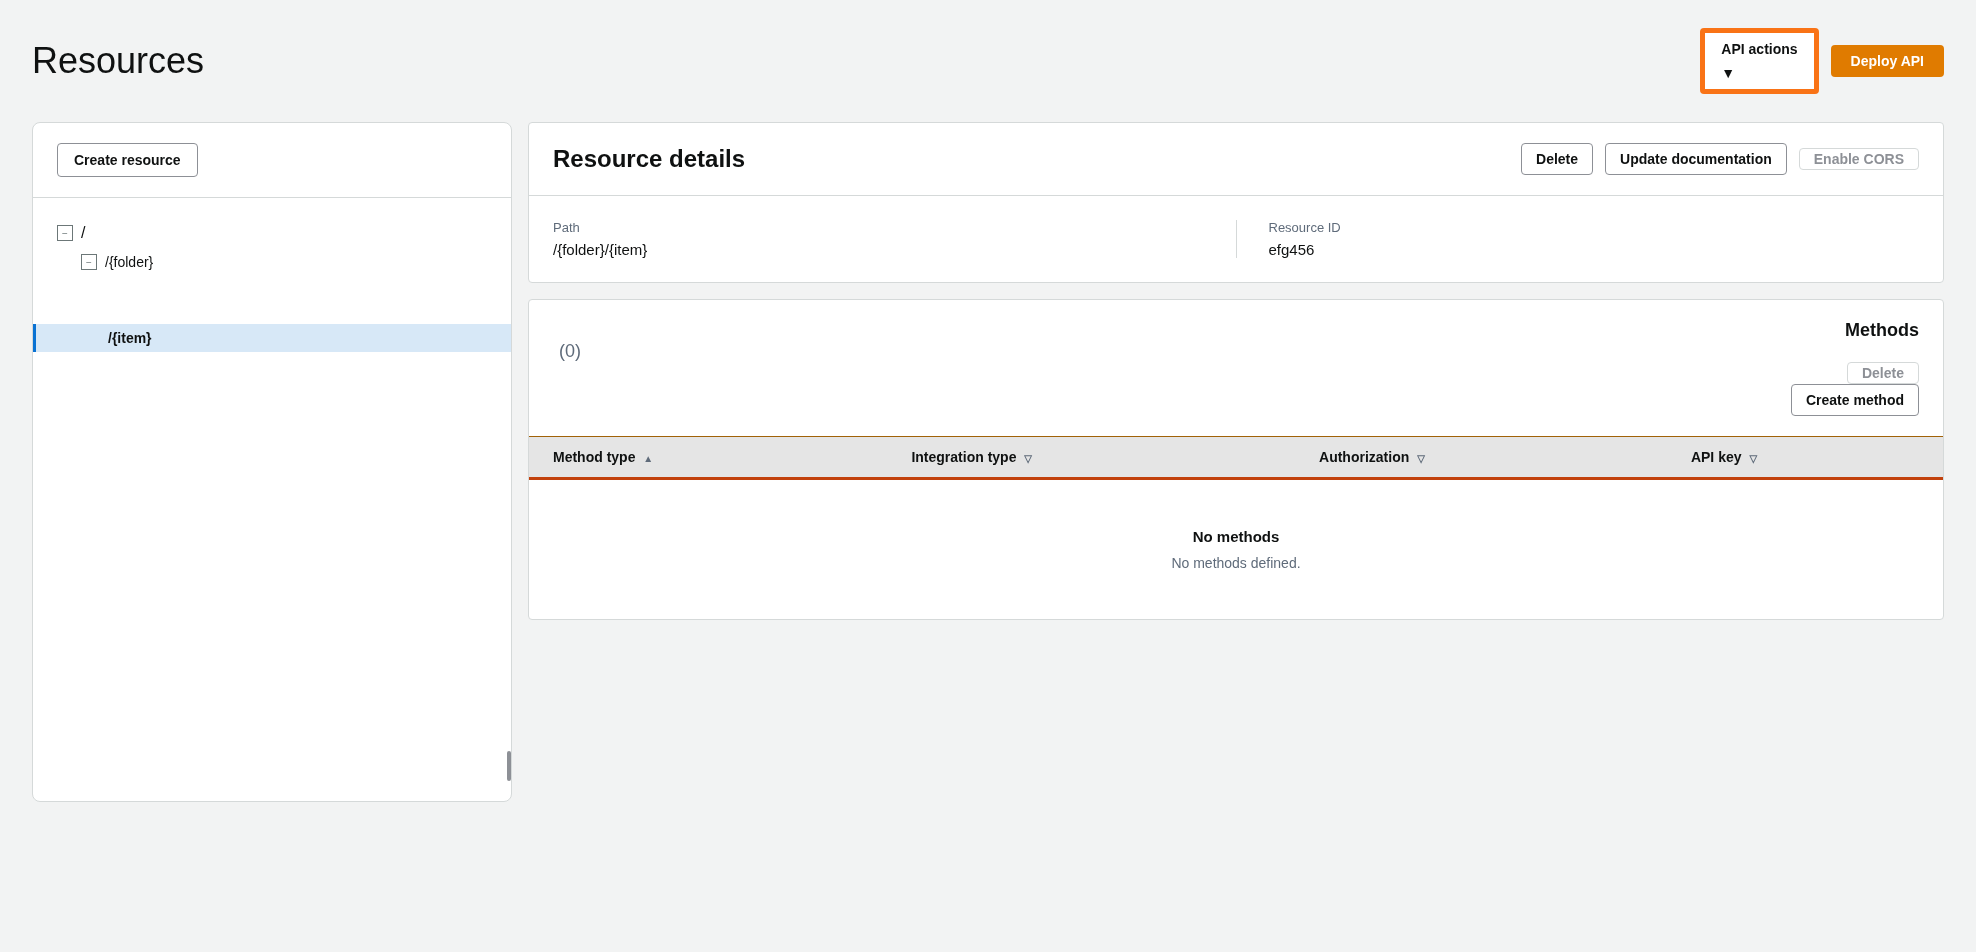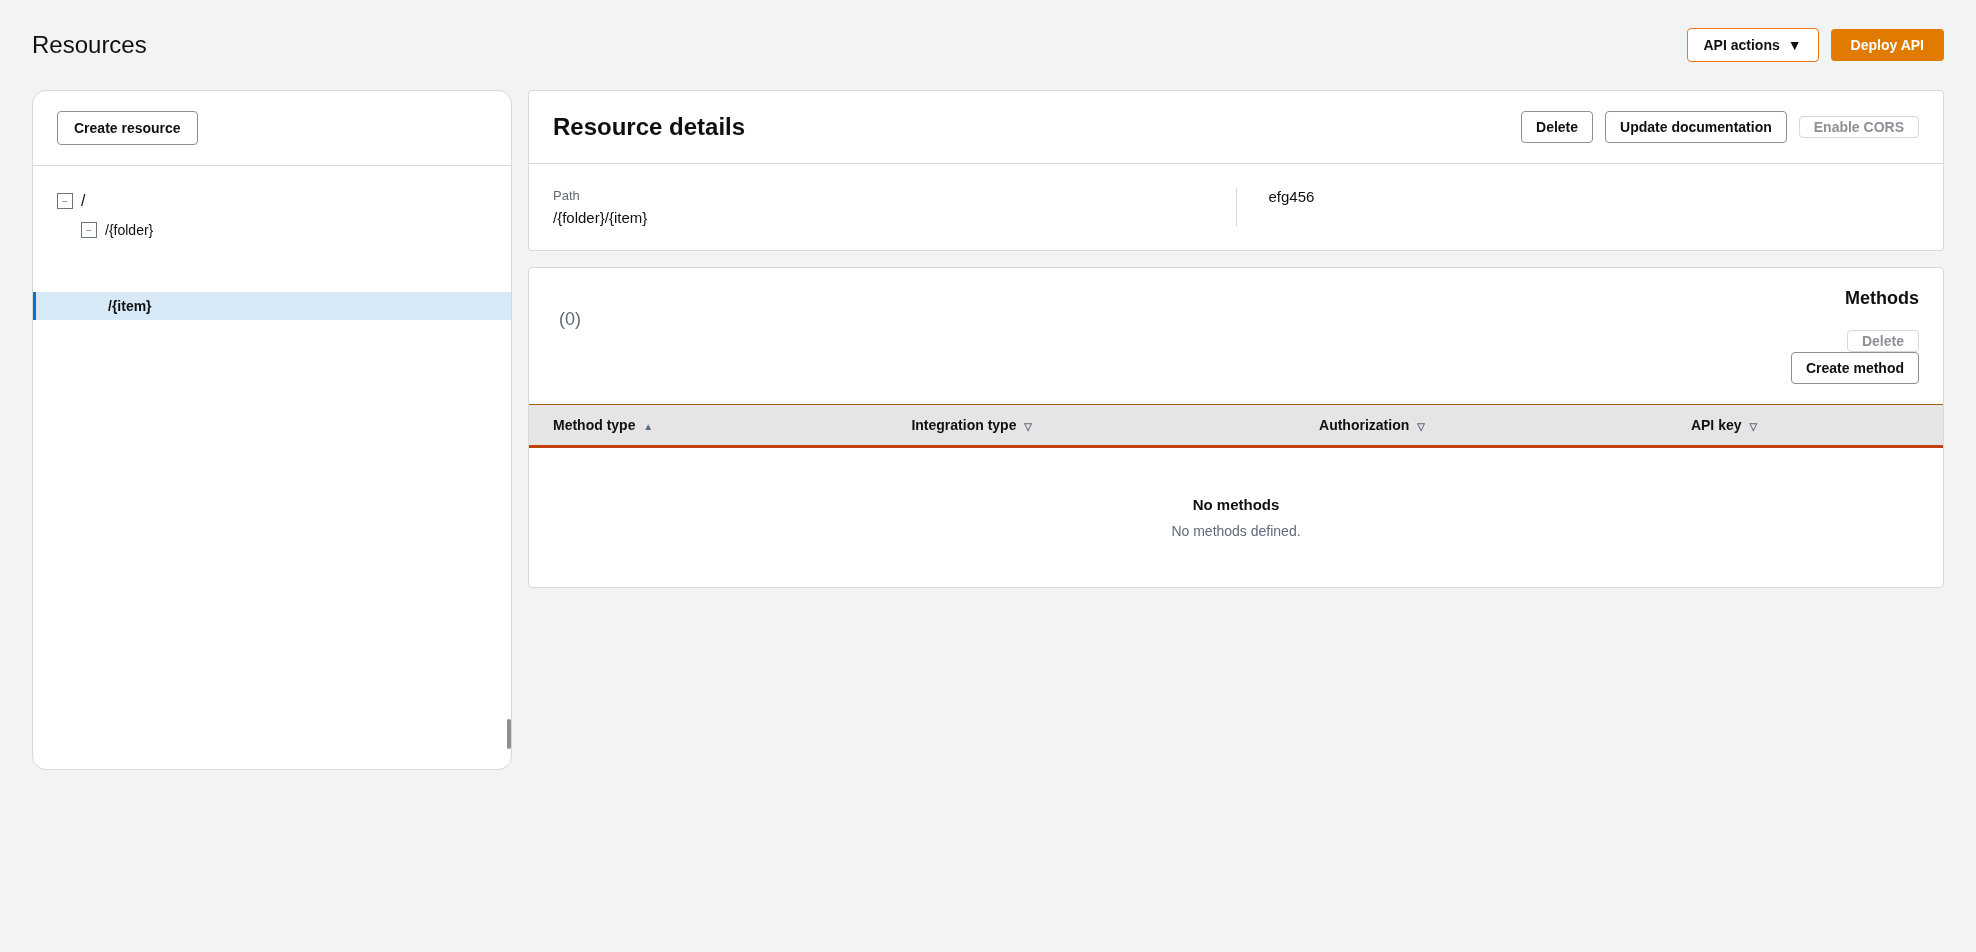--- a/index.html
+++ b/index.html
@@ -17,43 +17,44 @@
 
     
     .page-header {
       display: flex;
       align-items: center;
       justify-content: space-between;
       margin-bottom: 28px;
     }
 
     .page-title {
-      font-size: 24px;
+      font-size: 36px;
       font-weight: 400;
       color: #0f1111;
     }
 
     .header-actions {
       display: flex;
       gap: 12px;
       align-items: center;
     }
 
     .btn-api-actions {
       display: flex;
       align-items: flex-start;
       gap: 8px;
       padding: 8px 16px;
       background: #fff;
-      border: 1px solid #f97316;
-      border-radius: 4px;
-      font-size: 14px;
-      font-weight: 700;
-      color: #0f1111;
-      cursor: pointer;
+      border: 5px solid #f97316;
+      border-radius: 4px;
+      font-size: 14px;
+      font-weight: 700;
+      color: #0f1111;
+      cursor: pointer;
+      flex-direction: column;
     }
 
     .btn-deploy-api {
       padding: 8px 20px;
       background: #e07b00;
       border: none;
       border-radius: 4px;
       font-size: 14px;
       font-weight: 700;
       color: #fff;
@@ -64,21 +65,21 @@
     .main-content {
       display: flex;
       gap: 0;
       align-items: flex-start;
     }
 
     
     .left-panel {
       background: #fff;
       border: 1px solid #d5d9d9;
-      border-radius: 14px;
+      border-radius: 8px;
       width: 480px;
       min-height: 680px;
       flex-shrink: 0;
       position: relative;
     }
 
     .left-panel-top {
       padding: 20px 24px;
       border-bottom: 1px solid #d5d9d9;
     }
@@ -342,20 +343,21 @@
           <button class="btn-outline">Update documentation</button>
           <button class="btn-outline-disabled" disabled="">Enable CORS</button>
         </div>
         <div class="resource-details-body">
           <div class="detail-field">
             <div class="detail-label">Path</div>
             <div class="detail-value">/{folder}/{item}</div>
           </div>
           <div class="detail-divider"></div>
           <div class="detail-field">
+            <div class="detail-label">Resource ID</div>
             <div class="detail-value">efg456</div>
           </div>
         </div>
       </div>
 
       <div class="card">
         <div class="methods-header">
           <span class="methods-title">Methods</span>
           <span class="methods-count">(0)</span>
           <button class="btn-outline-disabled" disabled="">Delete</button>

